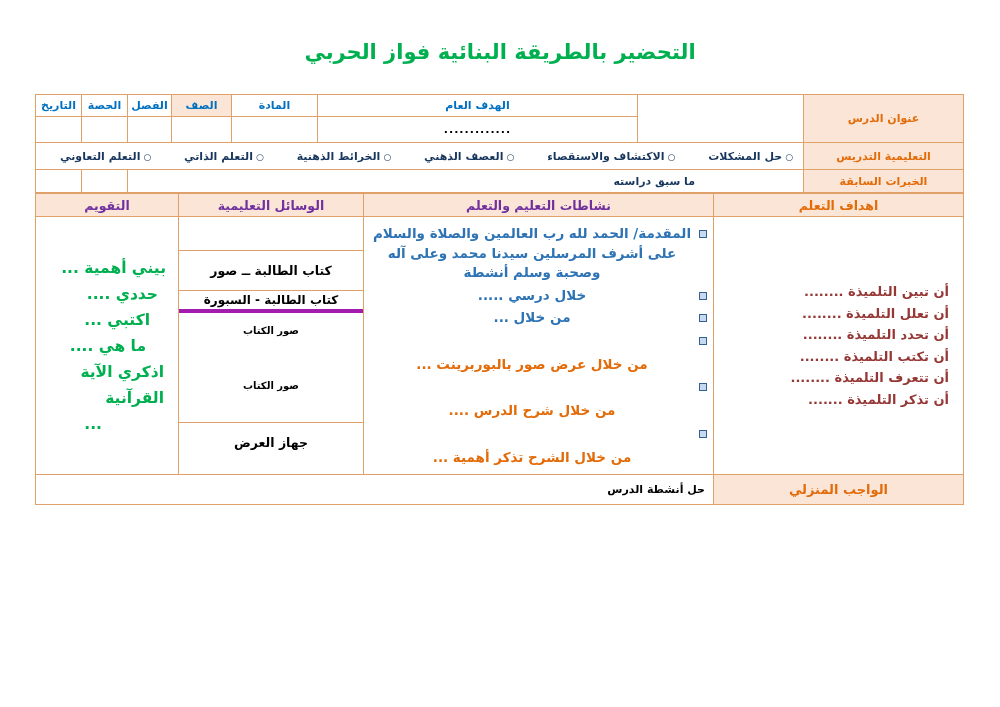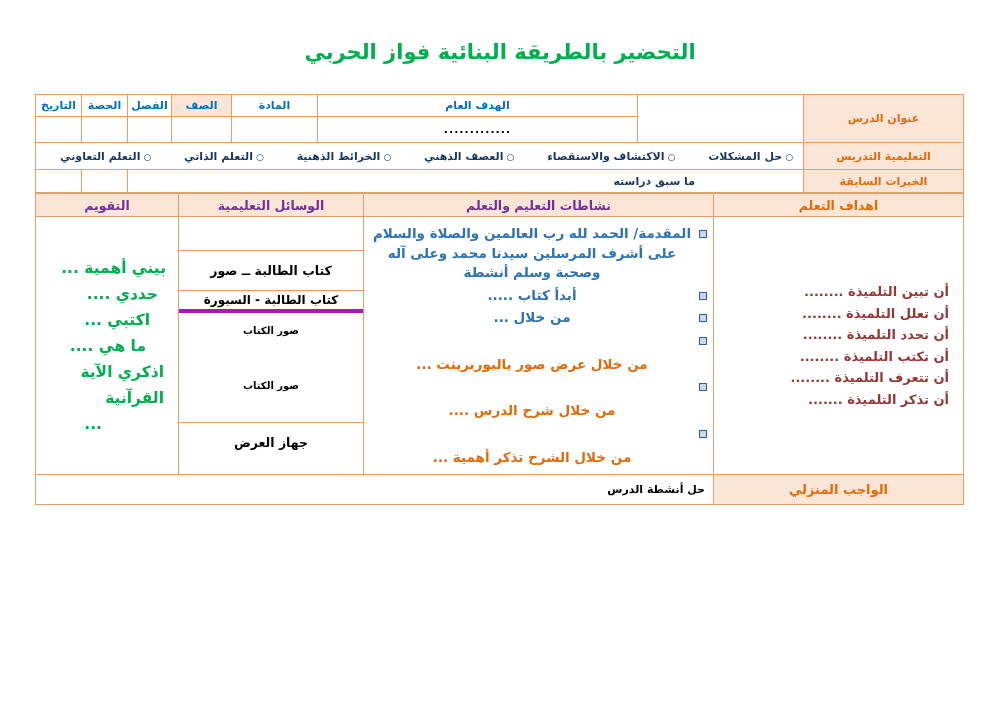--- a/index.html
+++ b/index.html
@@ -201,21 +201,21 @@
         <div class="obj-line">أن تتعرف التلميذة ........</div>
         <div class="obj-line">أن تذكر التلميذة .......</div>
       </td>
       <td class="activities-cell">
         <div class="act-item">
           <span class="bullet"></span>
           <div class="act-text act-blue">المقدمة/ الحمد لله رب العالمين والصلاة والسلام على أشرف المرسلين سيدنا محمد وعلى آله وصحبة وسلم أنشطة</div>
         </div>
         <div class="act-item">
           <span class="bullet"></span>
-          <div class="act-text act-blue">أبدأ كتاب .....</div>
+          <div class="act-text act-blue">خلال درسي .....</div>
         </div>
         <div class="act-item">
           <span class="bullet"></span>
           <div class="act-text act-blue">من خلال ...</div>
         </div>
         <div class="act-item">
           <span class="bullet"></span>
           <div class="act-text act-orange">من خلال عرض صور بالبوربرينت ...</div>
         </div>
         <div class="act-item">

